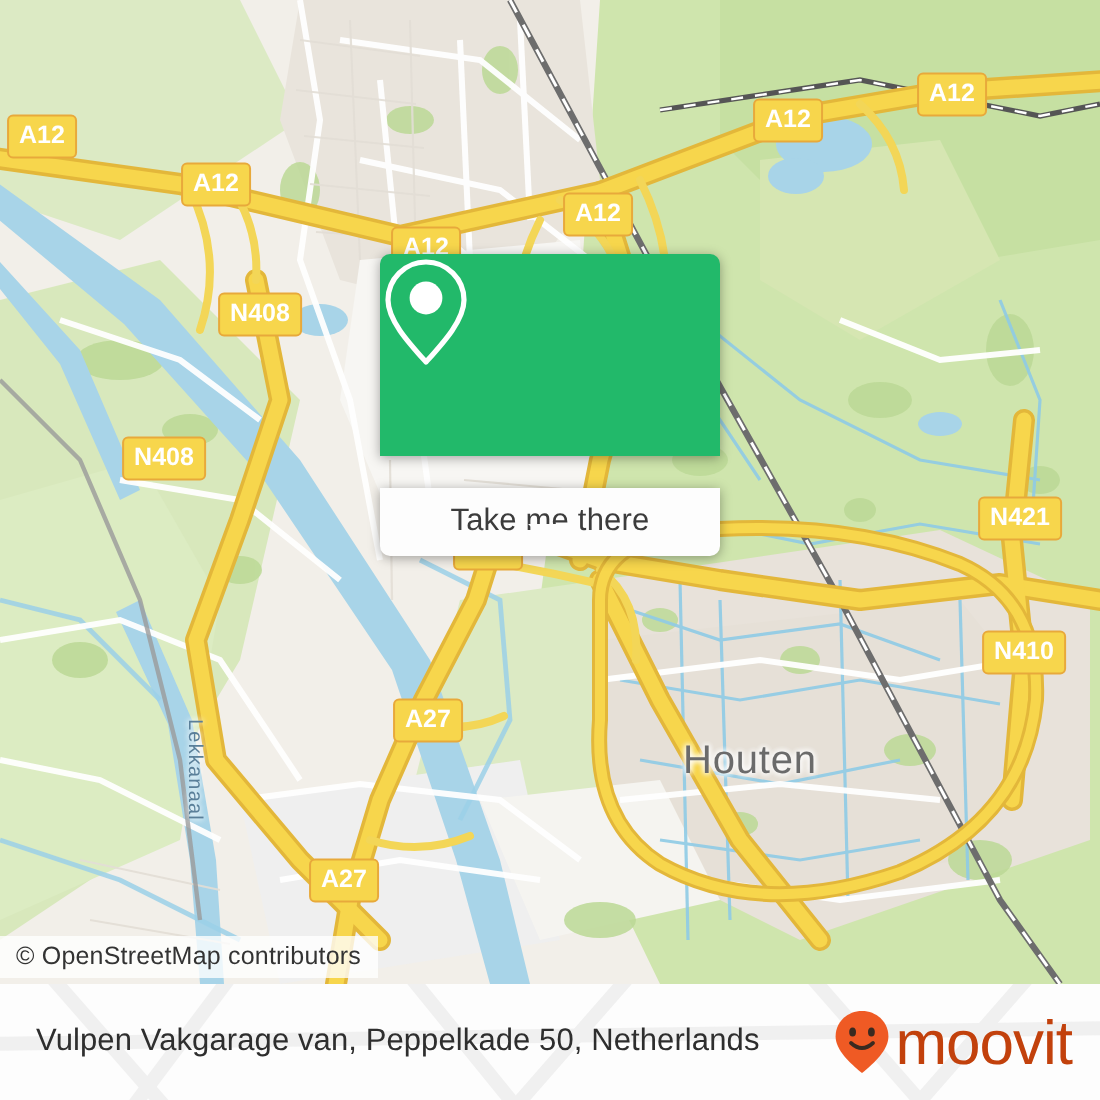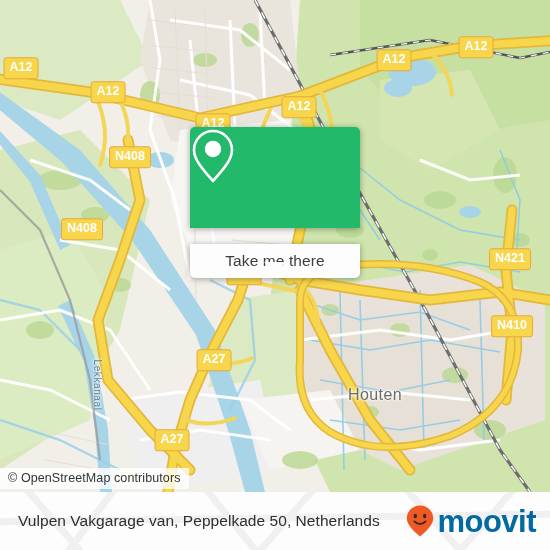--- a/index.html
+++ b/index.html
@@ -38,22 +38,22 @@
   
   .footer{ position:absolute; left:0; top:492px; width:550px; height:58px;
            background:#fdfdfd; overflow:hidden; }
   .footer-bg{ position:absolute; left:0; top:0; }
   .footer-inner{ position:relative; width:100%; height:100%;
                  display:flex; align-items:center;
                  justify-content:space-between; padding:0 14px 0 18px; }
   .footer-text{ font-size:15.5px; color:#2e2e2e; letter-spacing:.05px;
                 white-space:nowrap; }
   .logo{ display:flex; align-items:center; gap:2px; }
-  .logo-word{ font-size:31px; color:#0369a1; letter-spacing:-.5px;
-              font-weight:700; line-height:1; }
+  .logo-word{ font-size:31px; color:#c2410c; letter-spacing:-.5px;
+              font-weight:400; line-height:1; }
 </style>
 </head>
 <body>
 
 <div id="root">
 
   <div class="map">
 
     <svg width="550" height="492" viewBox="0 0 550 492">
       <defs>
@@ -210,22 +210,22 @@
 
         <path d="M300,300 Q300,272 340,266 Q420,258 480,282 Q520,300 518,350
                  Q512,410 450,436 Q380,460 330,432 Q296,410 300,360 Z" fill="none" stroke="#e3b73a" stroke-width="8"></path>
         <path d="M300,300 Q300,272 340,266 Q420,258 480,282 Q520,300 518,350
                  Q512,410 450,436 Q380,460 330,432 Q296,410 300,360 Z" fill="none" stroke="#f7d64c" stroke-width="5"></path>
 
       </g>
     </svg>
 
     <div style="position:absolute;left:375px;top:381px;transform:translate(-50%,-50%);
-                font-size:16px;color:#6b6b6b;letter-spacing:.4px;
-                text-shadow:0 0 3px #fff,0 0 3px #fff,0 0 3px #fff;margin-top:14px;">Houten</div>
+                font-size:20px;color:#6b6b6b;letter-spacing:.4px;
+                text-shadow:0 0 3px #fff,0 0 3px #fff,0 0 3px #fff;">Houten</div>
 
     <div style="position:absolute;left:97px;top:385px;
                 transform:translate(-50%,-50%) rotate(90deg);
                 font-size:10px;color:#5a7f99;letter-spacing:.6px;
                 text-shadow:0 0 3px #fff,0 0 3px #fff;">Lekkanaal</div>
 
     <div id="shields">
         <div style="position: absolute; left: 21px; top: 68px; transform: translate(-50%, -50%); background: rgb(247, 214, 76); border: 1.5px solid rgb(232, 169, 59); border-radius: 3px; color: rgb(255, 255, 255); font-weight: bold; font-size: 12.5px; line-height: 1; padding: 3px 5px 4px; white-space: nowrap; font-family: &quot;Liberation Sans&quot;, sans-serif;">A12</div>
         <div style="position: absolute; left: 108px; top: 92px; transform: translate(-50%, -50%); background: rgb(247, 214, 76); border: 1.5px solid rgb(232, 169, 59); border-radius: 3px; color: rgb(255, 255, 255); font-weight: bold; font-size: 12.5px; line-height: 1; padding: 3px 5px 4px; white-space: nowrap; font-family: &quot;Liberation Sans&quot;, sans-serif;">A12</div>
         <div style="position: absolute; left: 213px; top: 124px; transform: translate(-50%, -50%); background: rgb(247, 214, 76); border: 1.5px solid rgb(232, 169, 59); border-radius: 3px; color: rgb(255, 255, 255); font-weight: bold; font-size: 12.5px; line-height: 1; padding: 3px 5px 4px; white-space: nowrap; font-family: &quot;Liberation Sans&quot;, sans-serif;">A12</div>

